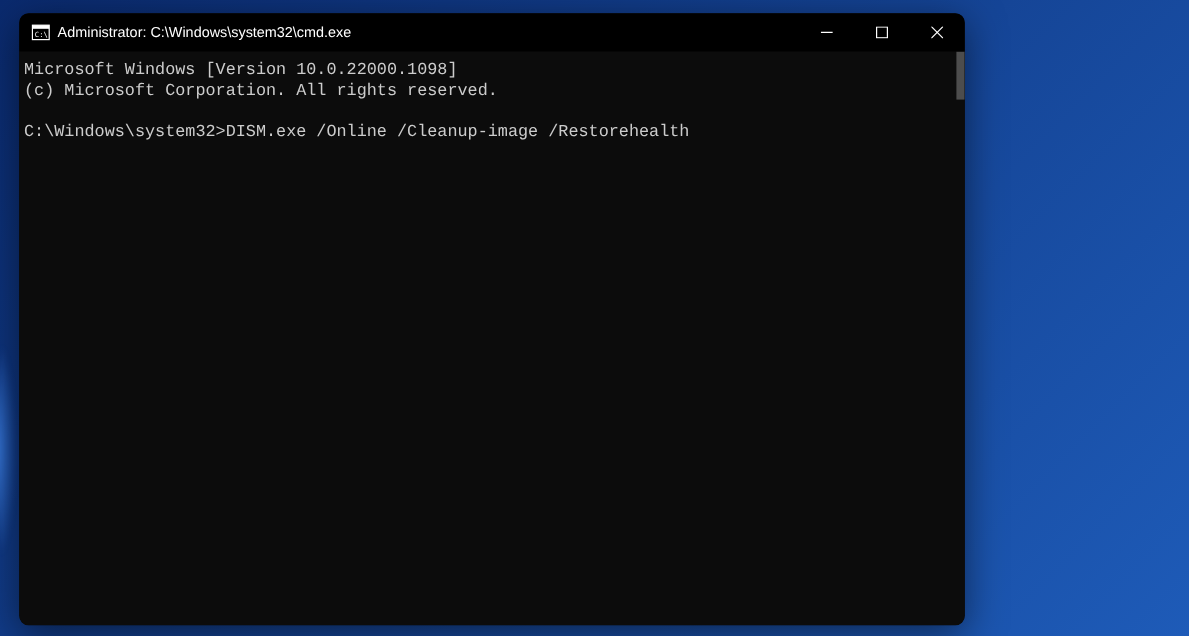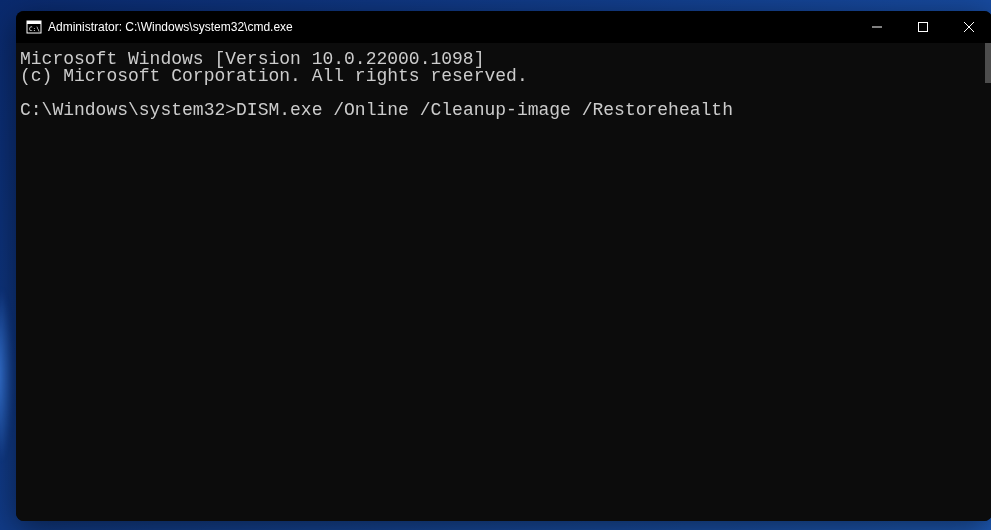--- a/index.html
+++ b/index.html
@@ -12,21 +12,21 @@
       height: 530px;
       background: linear-gradient(135deg, #0a2a6e 0%, #1e5bb8 100%);
       overflow: hidden;
       font-family: "Segoe UI", Tahoma, sans-serif;
       position: relative;
     }
     .window {
       position: absolute;
       left: 16px;
       top: 11px;
-      width: 976px;
+      width: 788px;
       height: 510px;
       background: #0c0c0c;
       border-radius: 8px;
       box-shadow: 0 8px 32px rgba(0,0,0,0.5);
       overflow: hidden;
       display: flex;
       flex-direction: column;
     }
     .titlebar {
       height: 32px;
@@ -77,21 +77,21 @@
     }
     .terminal-body {
       flex: 1;
       background: #0c0c0c;
       padding: 8px 0 8px 4px;
       position: relative;
       overflow: hidden;
     }
     .terminal-content {
       font-family: Consolas, "Courier New", monospace;
-      font-size: 18px;
+      font-size: 14px;
       line-height: 17px;
       color: #cccccc;
       white-space: pre;
     }
     .scrollbar {
       position: absolute;
       right: 0;
       top: 0;
       width: 7px;
       height: 40px;

